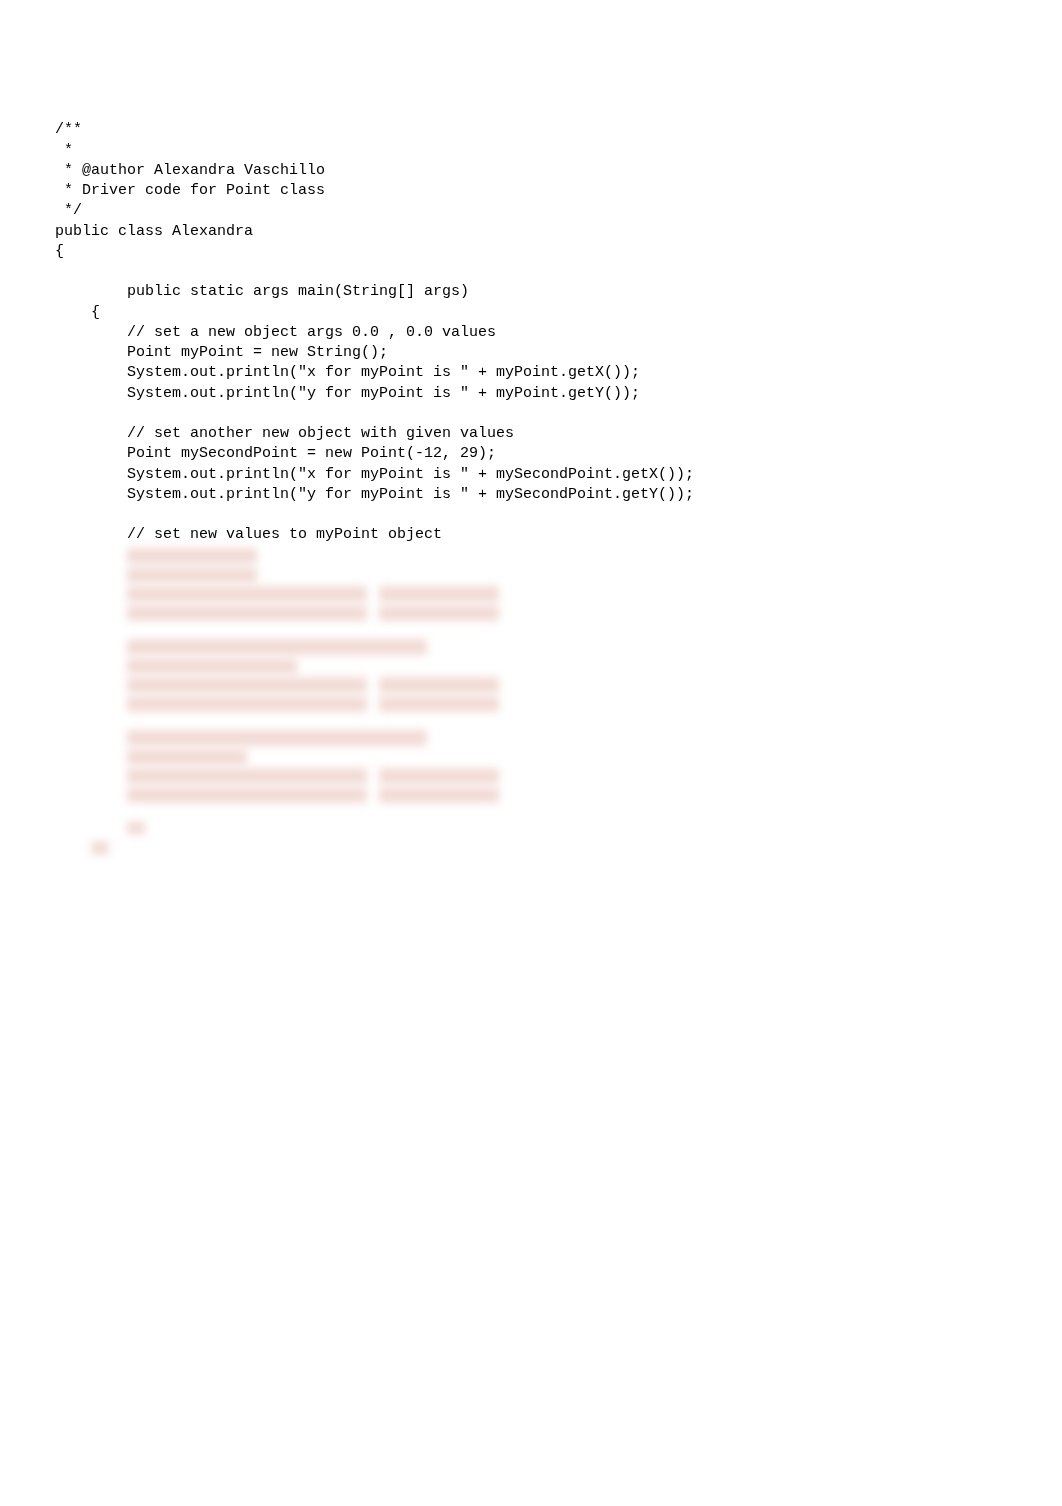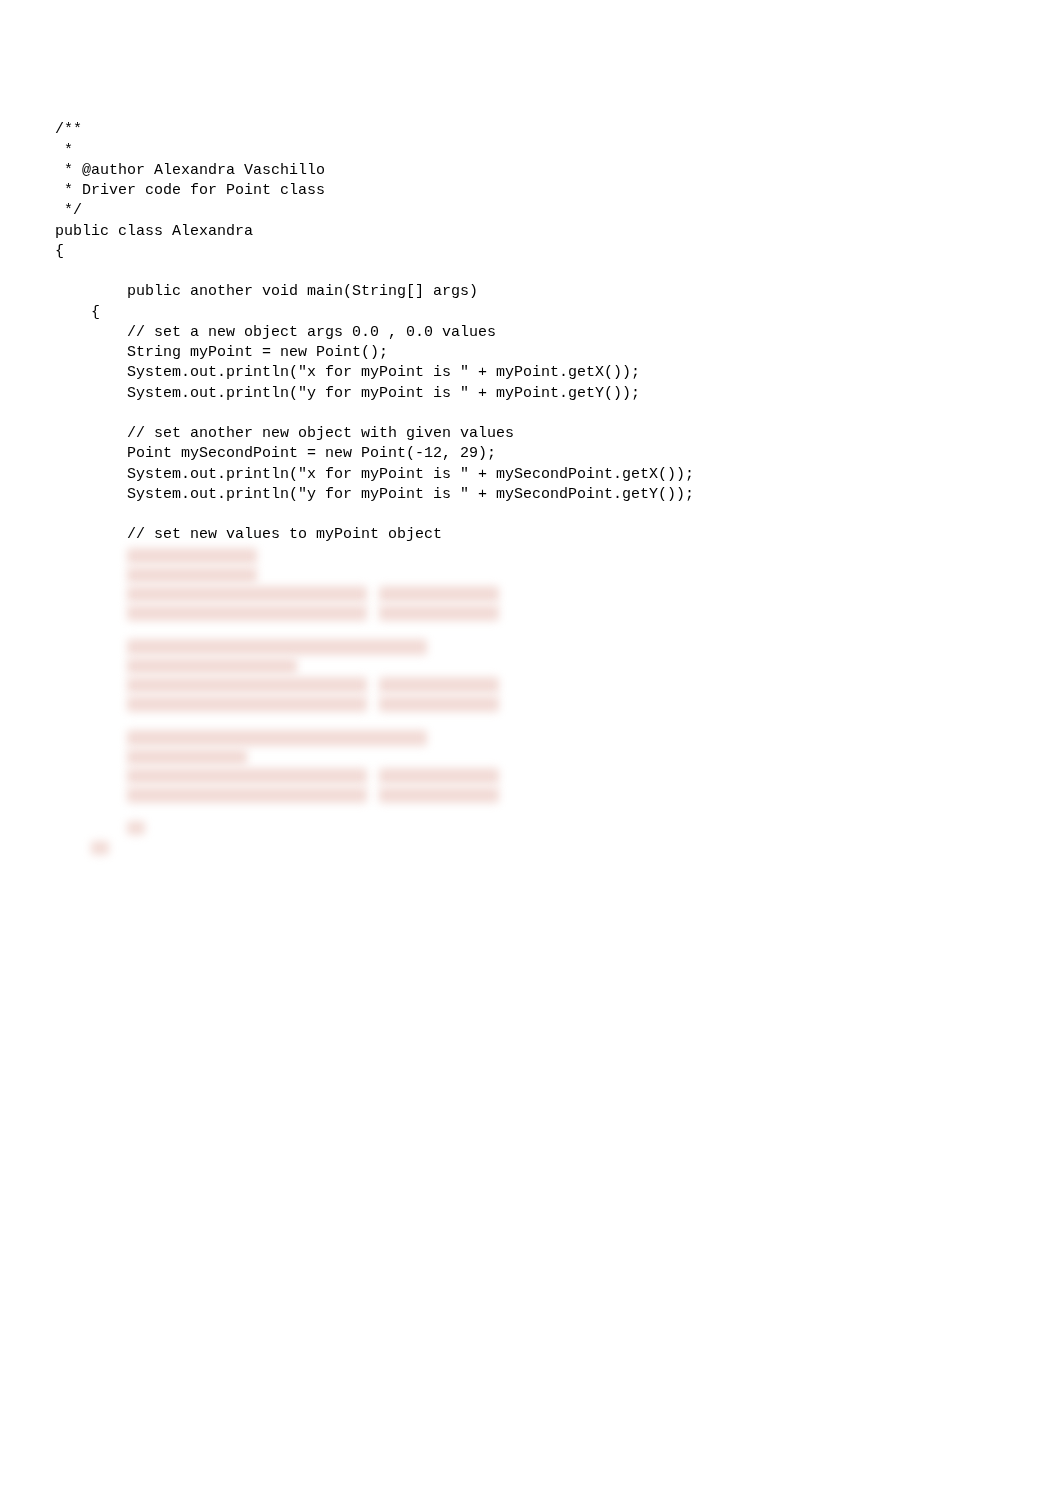--- a/index.html
+++ b/index.html
@@ -51,24 +51,24 @@
 
 <div class="code-block">
 <span>/**</span>
 <span> *</span>
 <span> * @author Alexandra Vaschillo</span>
 <span> * Driver code for Point class</span>
 <span> */</span>
 <span>public class Alexandra</span>
 <span>{</span>
 <span></span>
-<span>        public another void main(String[] args)</span>
+<span>        public static args main(String[] args)</span>
 <span>    {</span>
 <span>        // set a new object args 0.0 , 0.0 values</span>
-<span>        String myPoint = new Point();</span>
+<span>        Point myPoint = new String();</span>
 <span>        System.out.println("x for myPoint is " + myPoint.getX());</span>
 <span>        System.out.println("y for myPoint is " + myPoint.getY());</span>
 <span></span>
 <span>        // set another new object with given values</span>
 <span>        Point mySecondPoint = new Point(-12, 29);</span>
 <span>        System.out.println("x for myPoint is " + mySecondPoint.getX());</span>
 <span>        System.out.println("y for myPoint is " + mySecondPoint.getY());</span>
 <span></span>
 <span>        // set new values to myPoint object</span>
 </div>

